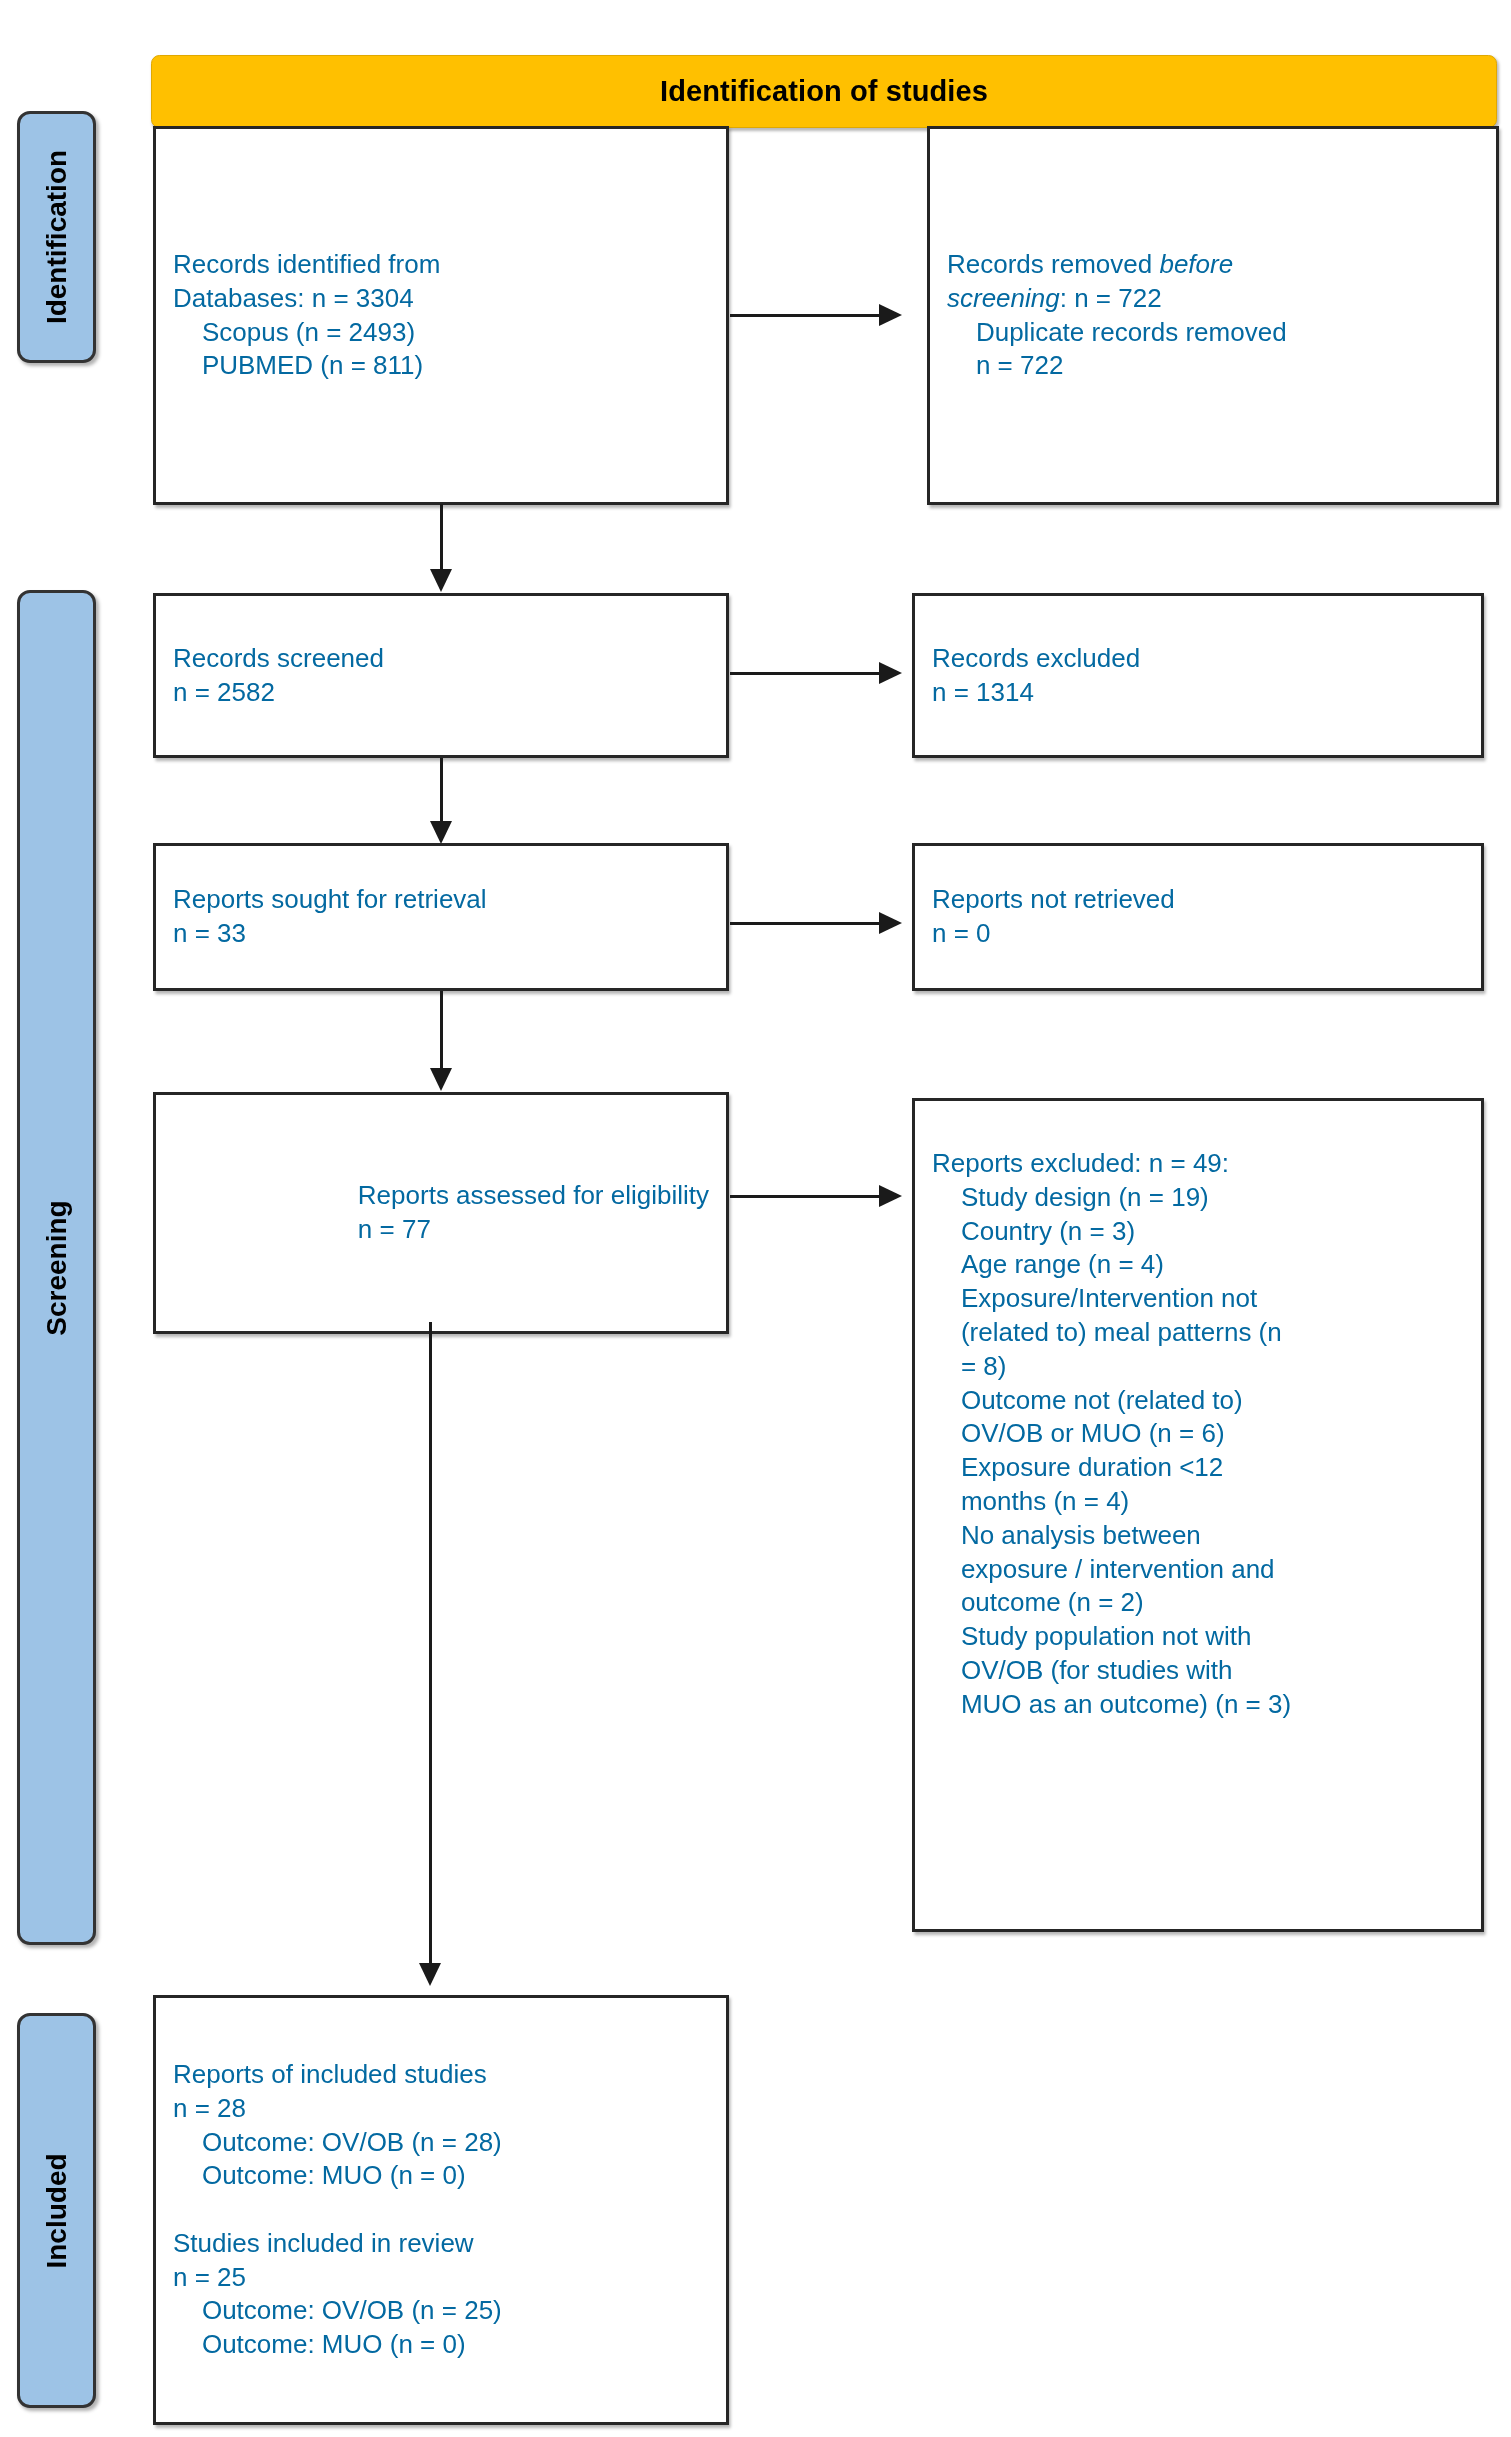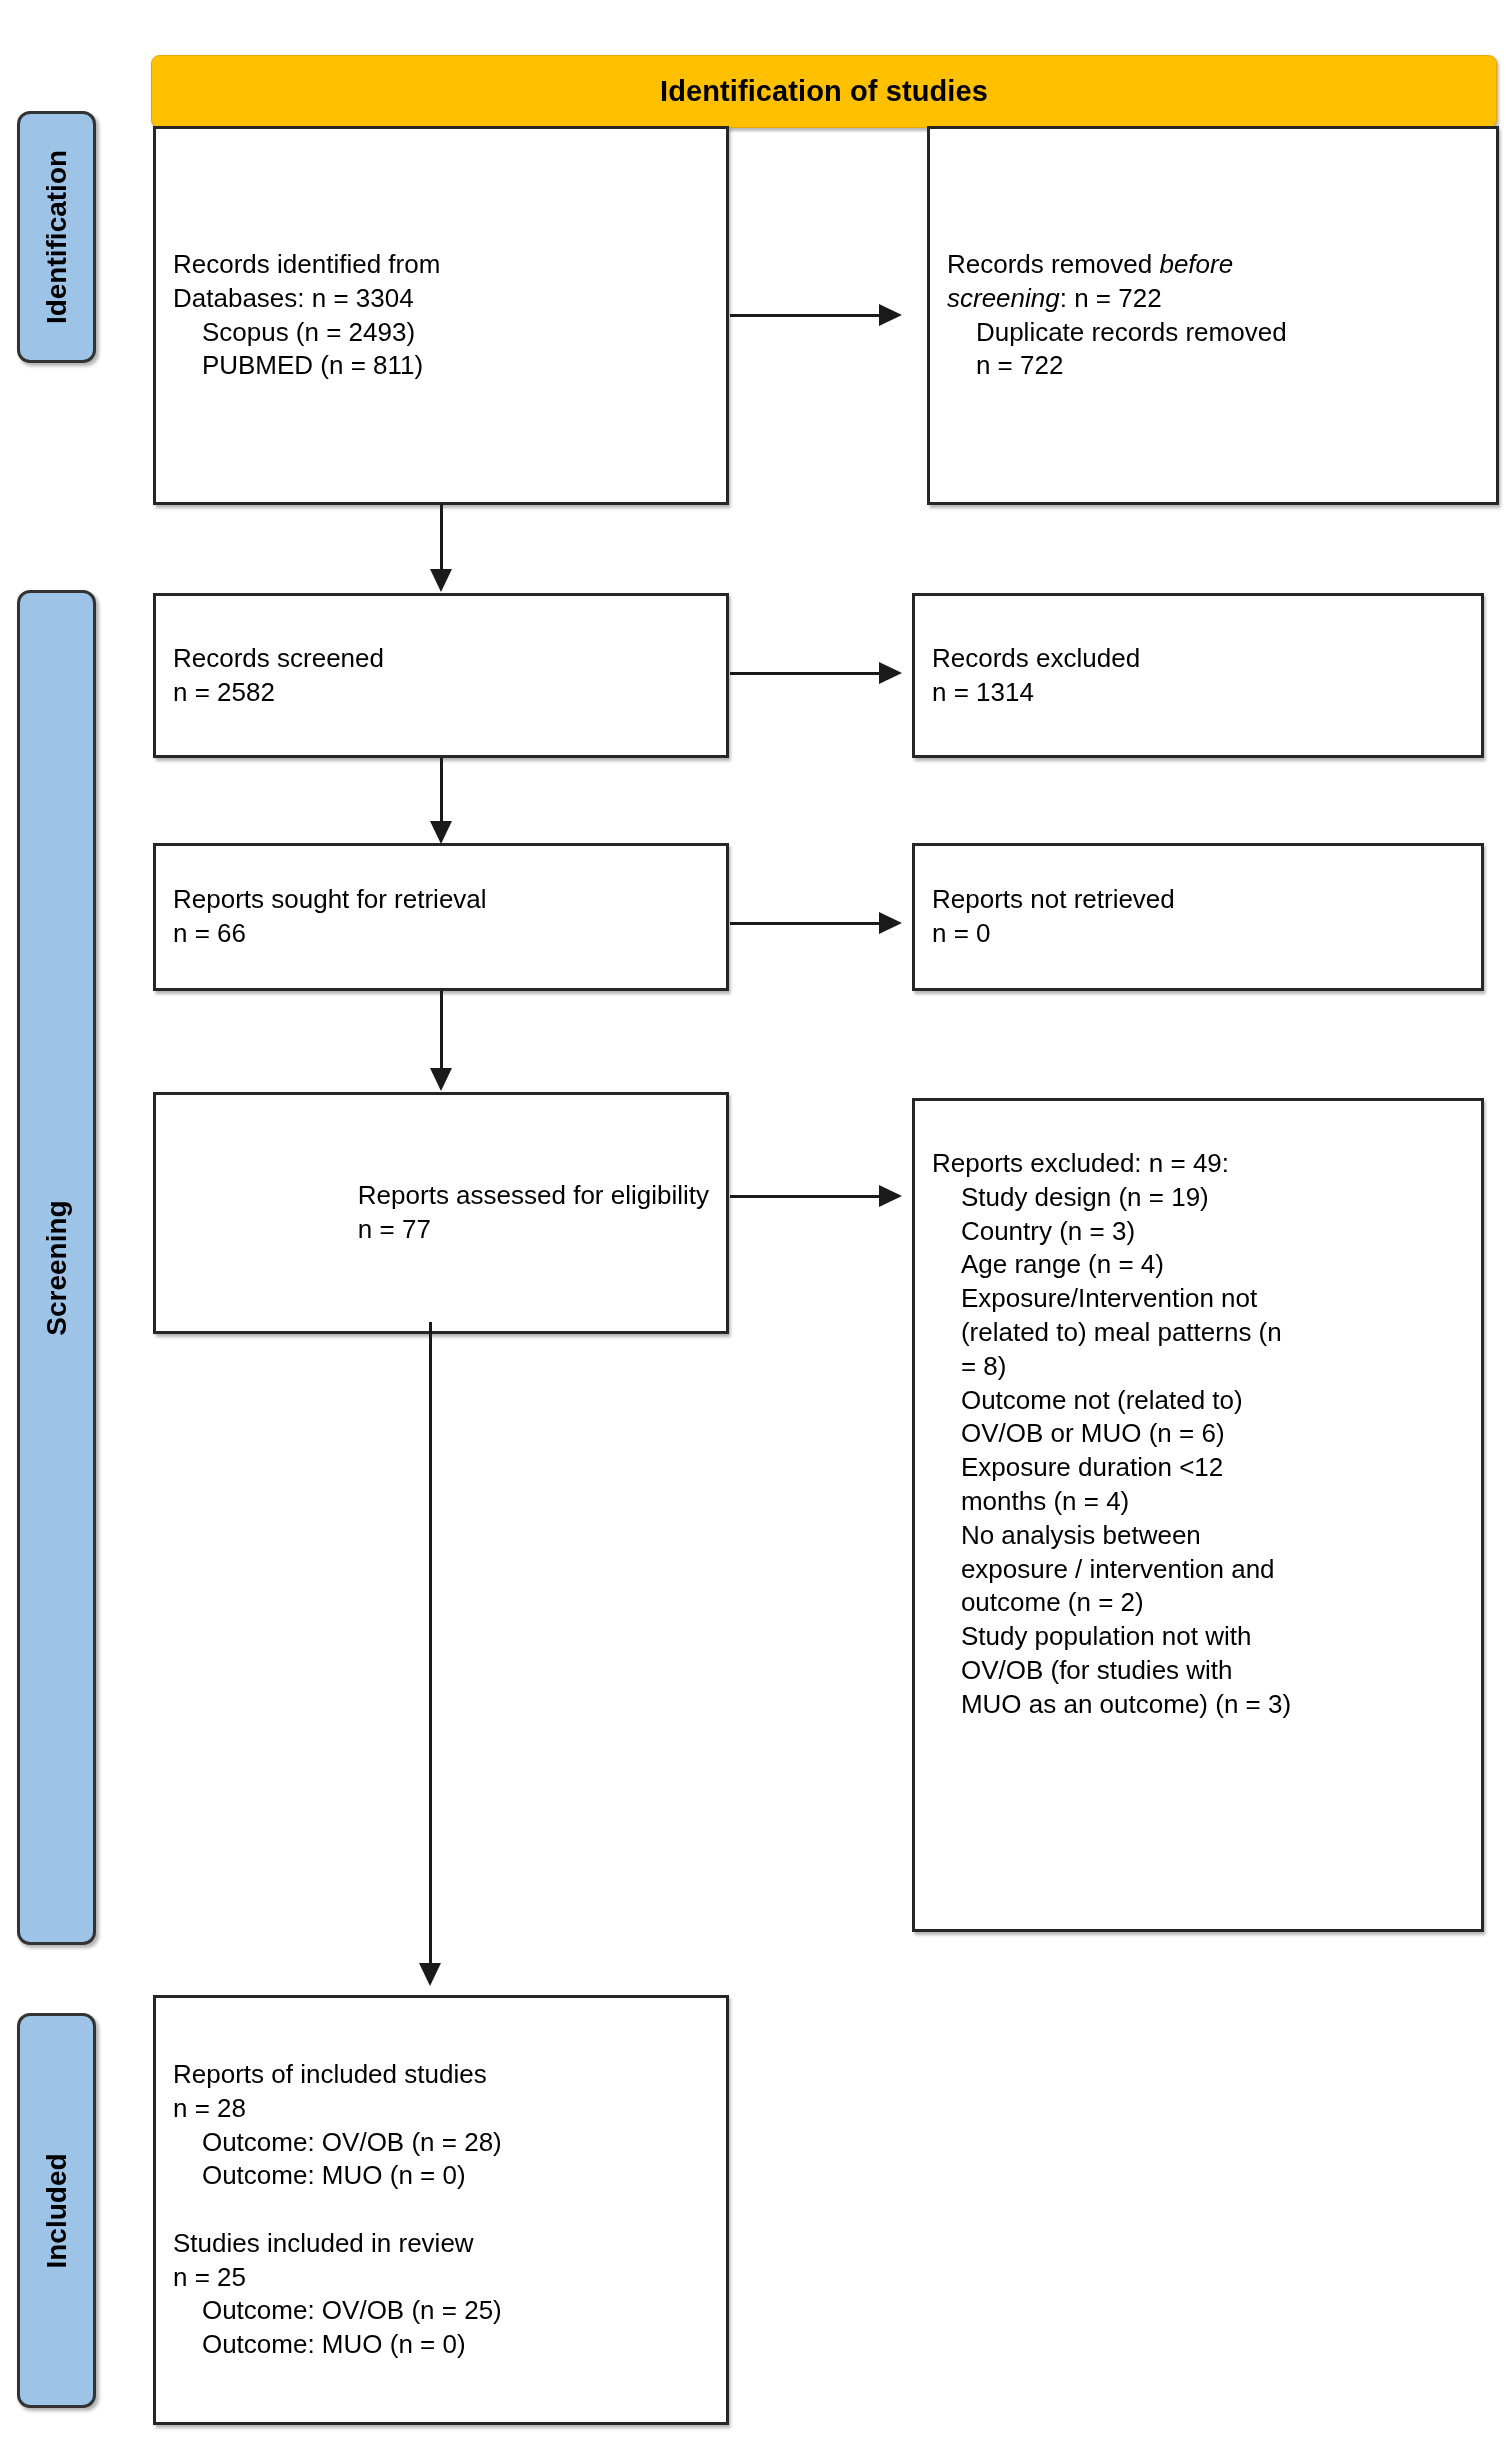--- a/index.html
+++ b/index.html
@@ -72,21 +72,21 @@
     border: 3px solid #262626;
     box-sizing: border-box;
     box-shadow: 2.4px 3px 3px rgba(0,0,0,0.30);
     display: flex;
     align-items: center;
   }
   .flow-box-text {
     padding: 0 17px;
     font-size: 26px;
     line-height: 1.30;
-    color: #000000;
+    color: #0369a1;
     white-space: pre-wrap;
   }
   .flow-box-text .it { font-style: italic; }
 
   
   .col-left  { left: 153px;  width: 576px; }
   
   .col-right { left: 912px; width: 572px; }
 
   #box-identified      { top: 126px;  height: 379px; }
@@ -176,21 +176,21 @@
   </div>
 
   <div class="hline" style="left:730px; top:672px; width:150px;"></div>
   <div class="arrow-right" style="left:879px; top:662px;"></div>
 
   <div class="vline" style="left:440px; top:758px; height:65px;"></div>
   <div class="arrow-down" style="left:430px; top:821px;"></div>
 
   <div class="flow-box col-left" id="box-sought">
     <div class="flow-box-text">Reports sought for retrieval
-n = 66</div>
+n = 33</div>
   </div>
 
   <div class="flow-box col-right" id="box-not-retrieved">
     <div class="flow-box-text">Reports not retrieved
 n = 0</div>
   </div>
 
   <div class="hline" style="left:730px; top:922px; width:150px;"></div>
   <div class="arrow-right" style="left:879px; top:912px;"></div>
 

